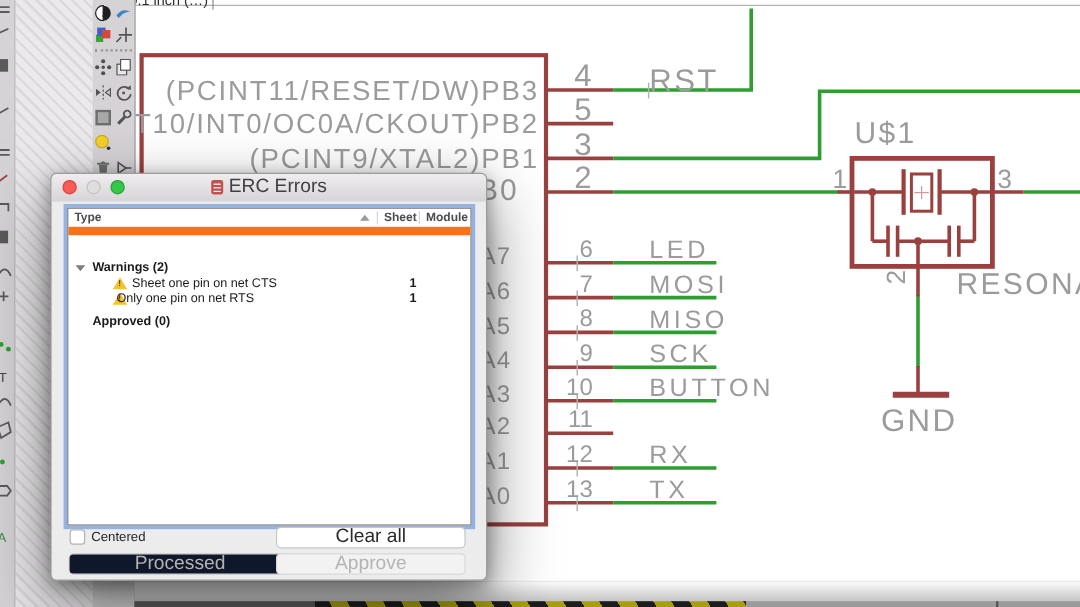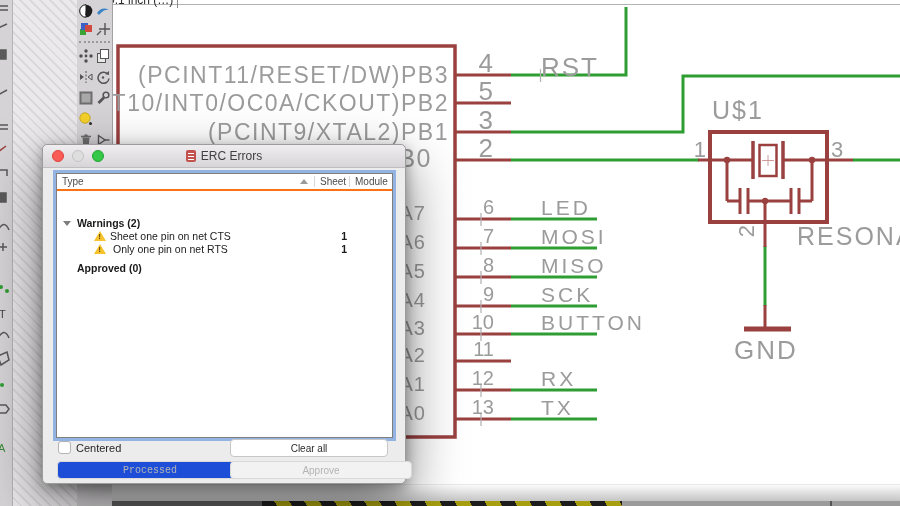--- a/index.html
+++ b/index.html
@@ -50,41 +50,41 @@
   #titlebar{position:absolute;left:0;top:0;right:0;height:22px;border-radius:5px 5px 0 0;
     background:linear-gradient(#efedef,#d7d5d7);border-bottom:1px solid #bfbdbf;
     display:flex;align-items:center;}
   .light{width:12px;height:12px;border-radius:50%;margin-left:8px;box-sizing:border-box;}
   #light-close{background:#f95c57;border:1px solid #de423c;margin-left:9px;}
   #light-min{background:#dedede;border:1px solid #c4c4c4;}
   #light-zoom{background:#35c748;border:1px solid #23a433;}
   #title-wrap{position:absolute;left:0;right:0;top:0;height:22px;display:flex;align-items:center;justify-content:center;pointer-events:none;}
   #title-icon{width:10px;height:12px;background:#c2524e;border-radius:2px;margin-right:5px;position:relative;}
   #title-icon:after{content:"";position:absolute;left:2px;top:3px;width:6px;height:1px;background:#fff;box-shadow:0 3px 0 #fff,0 6px 0 #fff;}
-  #title-text{font-size:12px;color:#404040;}
+  #title-text{font-size:16px;color:#404040;}
 
   #erc-table{position:absolute;left:13px;top:28px;width:337px;height:265px;background:#fff;
     border:1px solid #7f7f7f;box-shadow:0 0 0 3px rgba(125,165,225,.8);box-sizing:border-box;}
-  #thead{position:absolute;left:0;top:0;right:0;height:15px;border-bottom:2px solid #f97316;font-size:10px;color:#4c4c4c;}
+  #thead{position:absolute;left:0;top:0;right:0;height:15px;border-bottom:7px solid #f97316;font-size:10px;color:#4c4c4c;font-weight:bold;}
   .hsep{position:absolute;top:2px;width:1px;height:11px;background:#d7d7d7;}
   .sort-up{position:absolute;width:0;height:0;border-left:4px solid transparent;border-right:4px solid transparent;border-bottom:5px solid #9a9a9a;}
   .trow{position:absolute;left:0;right:0;height:13px;font-size:10.5px;color:#1a1a1a;white-space:nowrap;}
   .trow b{font-weight:bold;}
   .disc-down{position:absolute;left:6px;top:4px;width:0;height:0;border-left:4px solid transparent;border-right:4px solid transparent;border-top:5px solid #7d7d7d;}
   .warn{position:absolute;width:0;height:0;border-left:6px solid transparent;border-right:6px solid transparent;border-bottom:10px solid #f6c22d;top:1px;}
   .warn:after{content:"!";position:absolute;left:-1.5px;top:2px;font-size:7px;font-weight:bold;color:#4c3a00;}
   .sheetval{position:absolute;left:262px;width:28px;text-align:right;font-weight:bold;}
 
   #chk-row{position:absolute;left:15px;top:296px;display:flex;align-items:center;}
   #chk-box{width:13px;height:13px;background:#fff;border:1px solid #b3b3b3;border-radius:3px;box-sizing:border-box;}
   #chk-label{font-size:11px;color:#262626;margin-left:5px;}
-  .dlg-btn{position:absolute;height:18px;border-radius:4px;font-size:10px;display:flex;align-items:center;justify-content:center;box-sizing:border-box;}
+  .dlg-btn{position:absolute;height:18px;border-radius:4px;font-size:16px;display:flex;align-items:center;justify-content:center;box-sizing:border-box;}
   #btn-clearall{left:187px;top:294px;width:158px;background:#fff;border:1px solid #c6c6c6;color:#2b2b2b;}
-  #btn-processed{left:14px;top:316px;width:186px;background:#1d4ed8;border:1px solid #d9d9d9;color:#b4b4b4;font-family:Liberation Mono, monospace;}
-  #btn-approve{left:187px;top:316px;width:182px;background:#f2f2f2;border:1px solid #d9d9d9;color:#b4b4b4;}
+  #btn-processed{left:14px;top:316px;width:186px;background:#0f172a;border:1px solid #d9d9d9;color:#b4b4b4;}
+  #btn-approve{left:187px;top:316px;width:158px;background:#f2f2f2;border:1px solid #d9d9d9;color:#b4b4b4;}
 </style>
 </head>
 <body>
 
 <div id="app">
 
   <svg id="sch" class="abs" width="900" height="506">
 
     <line x1="104" y1="4.5" x2="900" y2="4.5" stroke="#b3b3b3" stroke-width="1"></line>
 
@@ -377,21 +377,21 @@
         <span class="disc-down"></span>
         <b class="abs" style="left:20px;">Warnings (2)</b>
       </div>
       <div class="trow" style="top:56px;">
         <span class="warn" style="left:37px;"></span>
         <span class="abs" style="left:53px;">Sheet one pin on net CTS</span>
         <span class="sheetval">1</span>
       </div>
       <div class="trow" style="top:69px;">
         <span class="warn" style="left:37px;"></span>
-        <span class="abs" style="left:56px;">Only one pin on net RTS</span>
+        <span class="abs" style="left:40px;">Only one pin on net RTS</span>
         <span class="sheetval">1</span>
       </div>
       <div class="trow" style="top:88px;">
         <b class="abs" style="left:20px;">Approved (0)</b>
       </div>
     </div>
 
     <div id="chk-row">
       <span id="chk-box"></span>
       <span id="chk-label">Centered</span>

